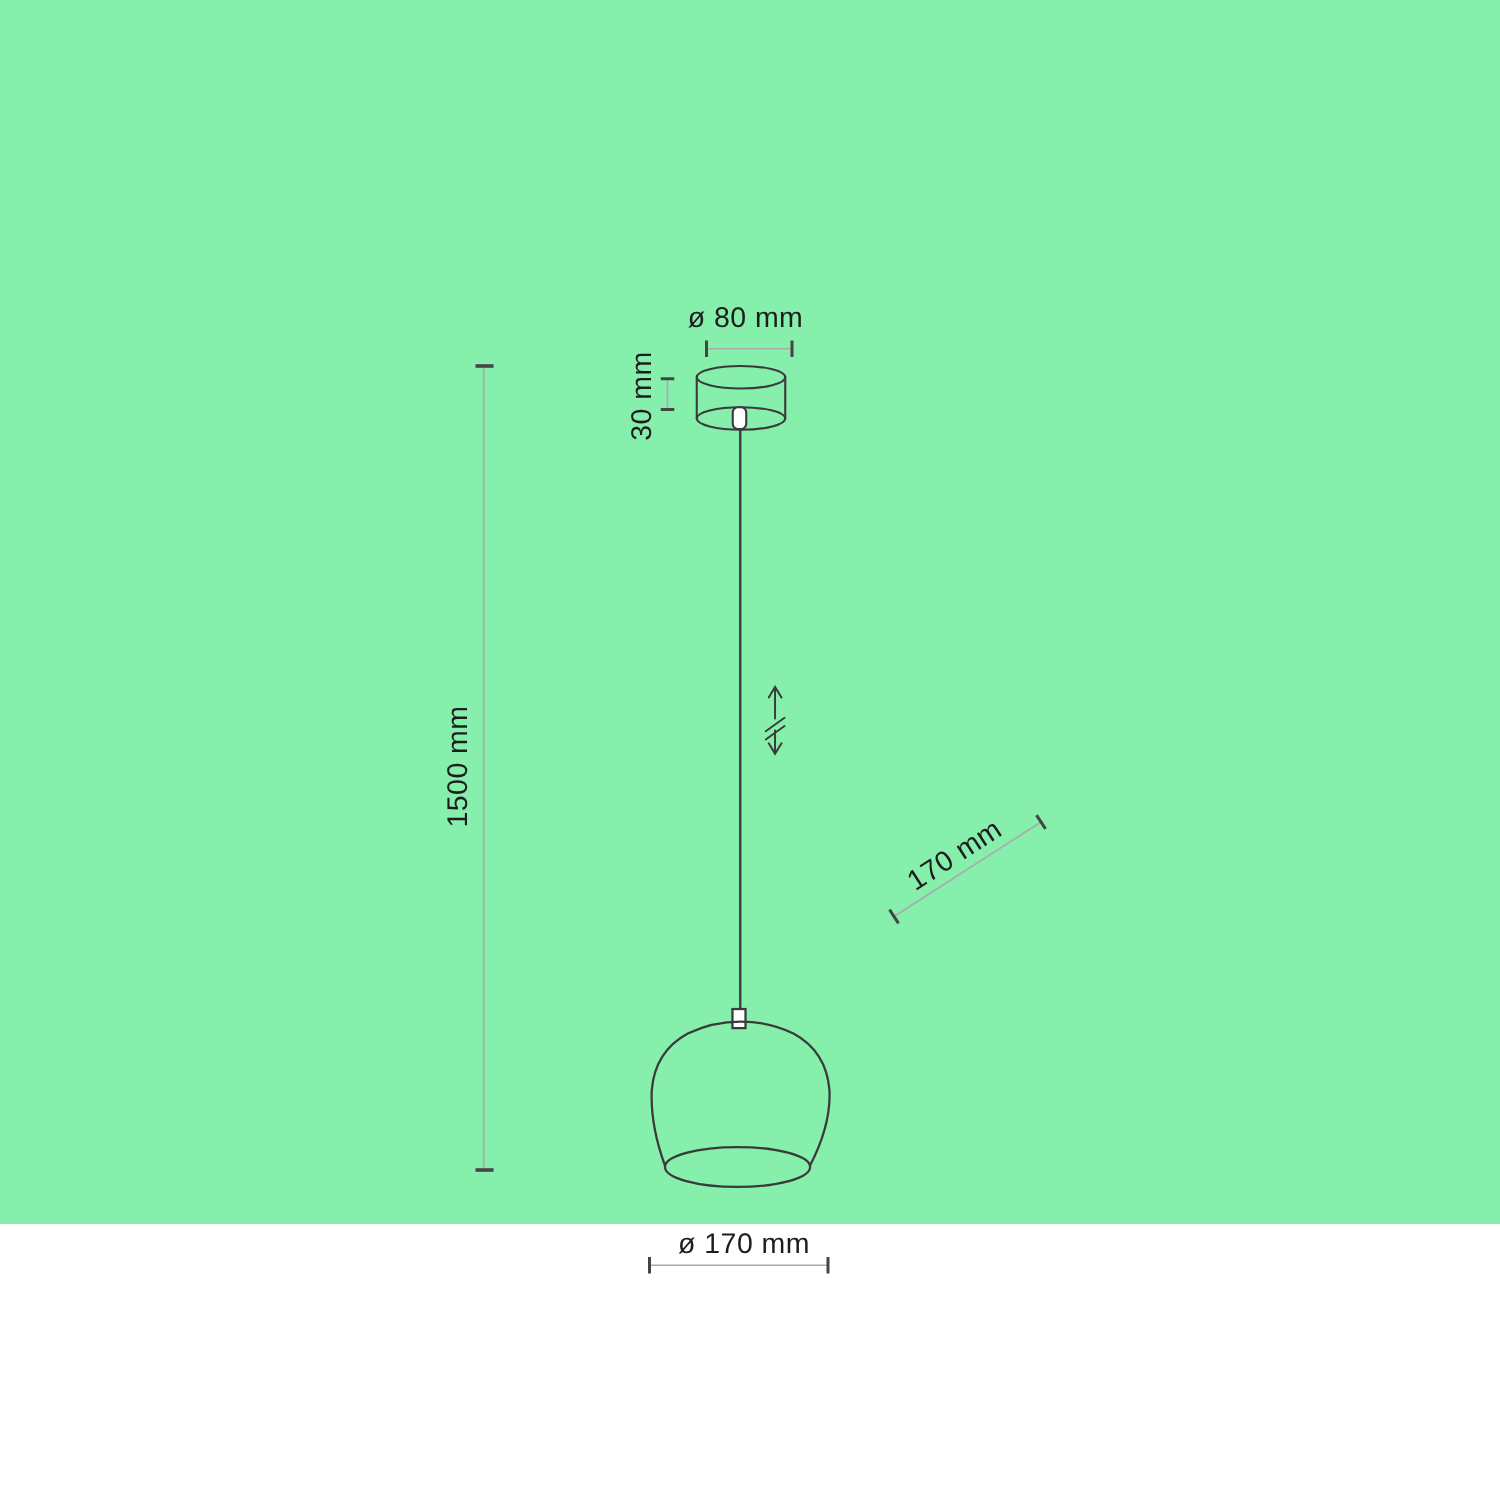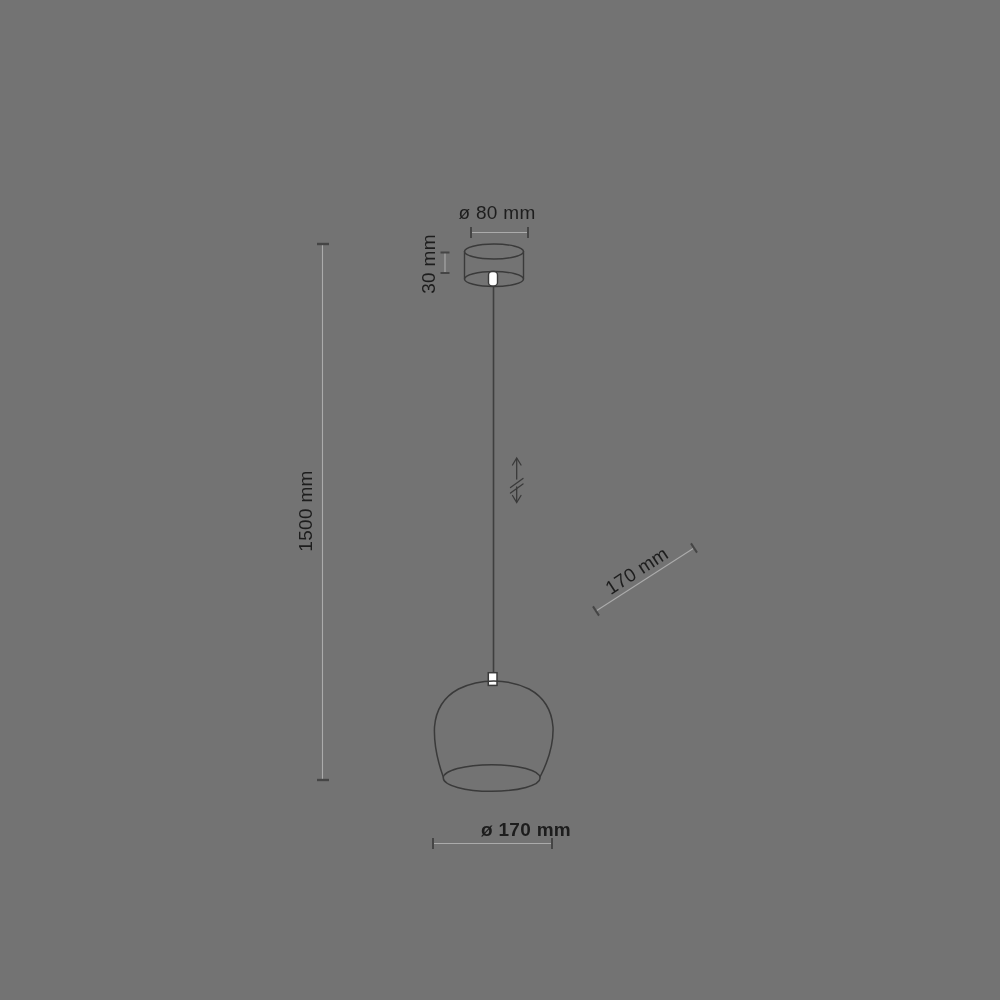--- a/index.html
+++ b/index.html
@@ -6,22 +6,22 @@
     margin: 0;
     padding: 0;
     background: #ffffff;
     width: 1000px;
     height: 1000px;
     overflow: hidden;
   }
   .canvas {
     position: relative;
     width: 1000px;
-    height: 1000px;
-    background: #737373;
+    height: 816px;
+    background: #86efac;
   }
   svg.drawing {
     position: absolute;
     left: 0;
     top: 0;
   }
   .label {
     position: absolute;
     font-family: "Liberation Sans", sans-serif;
     font-size: 19px;
@@ -108,15 +108,15 @@
   </svg>
 
   <div class="label" style="left:497px; top:213px;">ø 80 mm</div>
 
   <div class="label rot90" style="left:429px; top:264px;">30 mm</div>
 
   <div class="label rot90" style="left:306px; top:511px;">1500 mm</div>
 
   <div class="label rotdiag" style="left:637px; top:571px;">170 mm</div>
 
-  <div class="label" style="left:526px; top:830px;font-weight:bold;">ø 170 mm</div>
+  <div class="label" style="left:496px; top:830px;">ø 170 mm</div>
 
 </div>
 
 </body></html>

